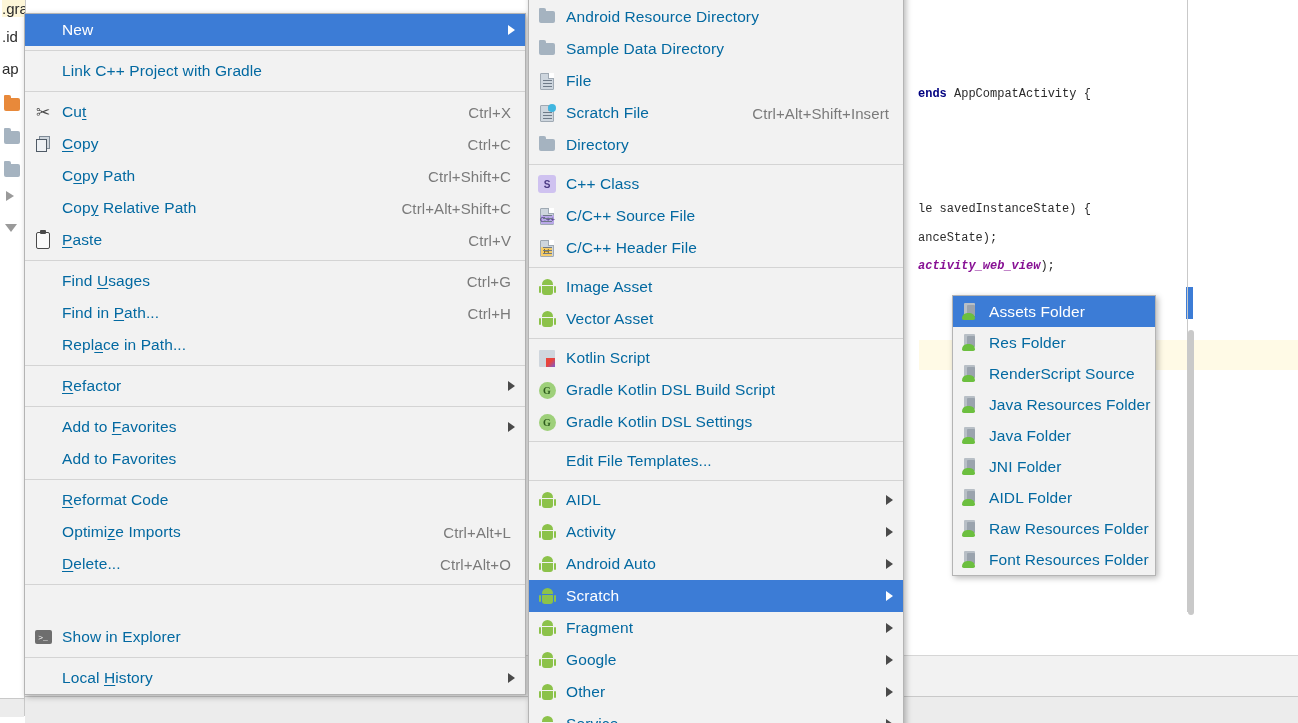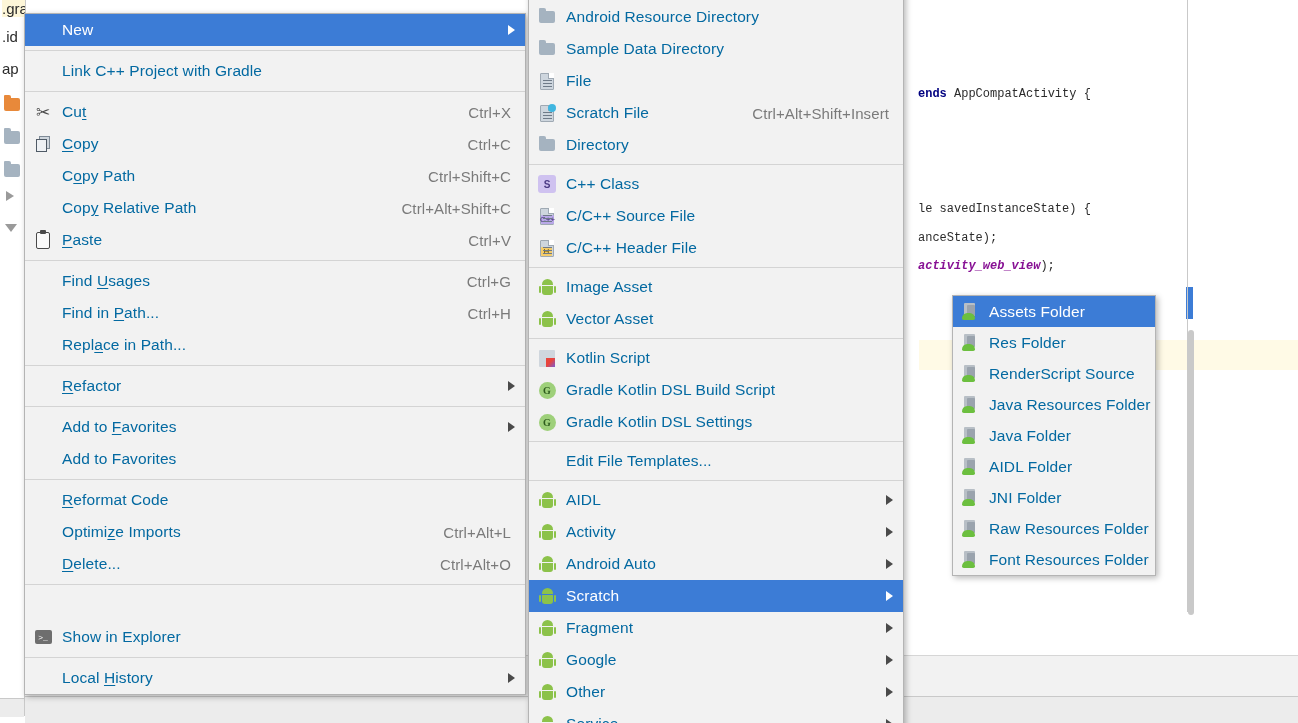--- a/index.html
+++ b/index.html
@@ -604,42 +604,42 @@
   </div>
 
   <div class="mi">
     <span class="ico">
         <span class="ico-resfolder">
           <i class="doc"></i>
           <i class="doc2"></i>
           <i class="grn"></i>
         </span>
       </span>
+    <span class="lbl">JNI Folder</span>
+  </div>
+
+  <div class="mi">
+    <span class="ico">
+        <span class="ico-resfolder">
+          <i class="doc"></i>
+          <i class="doc2"></i>
+          <i class="grn"></i>
+        </span>
+      </span>
     <span class="lbl">AIDL Folder</span>
   </div>
 
   <div class="mi">
     <span class="ico">
         <span class="ico-resfolder">
           <i class="doc"></i>
           <i class="doc2"></i>
           <i class="grn"></i>
         </span>
       </span>
-    <span class="lbl">JNI Folder</span>
-  </div>
-
-  <div class="mi">
-    <span class="ico">
-        <span class="ico-resfolder">
-          <i class="doc"></i>
-          <i class="doc2"></i>
-          <i class="grn"></i>
-        </span>
-      </span>
     <span class="lbl">Raw Resources Folder</span>
   </div>
 
   <div class="mi">
     <span class="ico">
         <span class="ico-resfolder">
           <i class="doc"></i>
           <i class="doc2"></i>
           <i class="grn"></i>
         </span>

